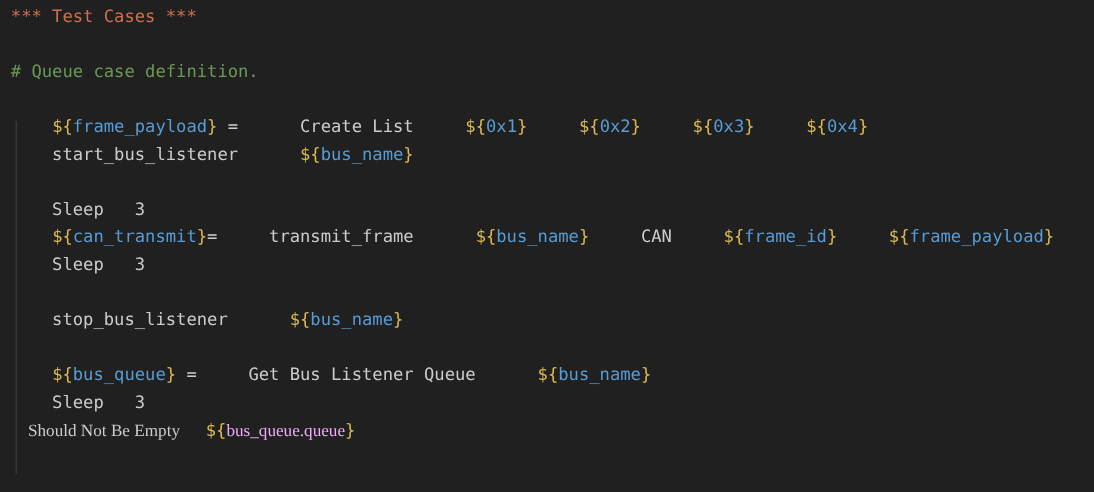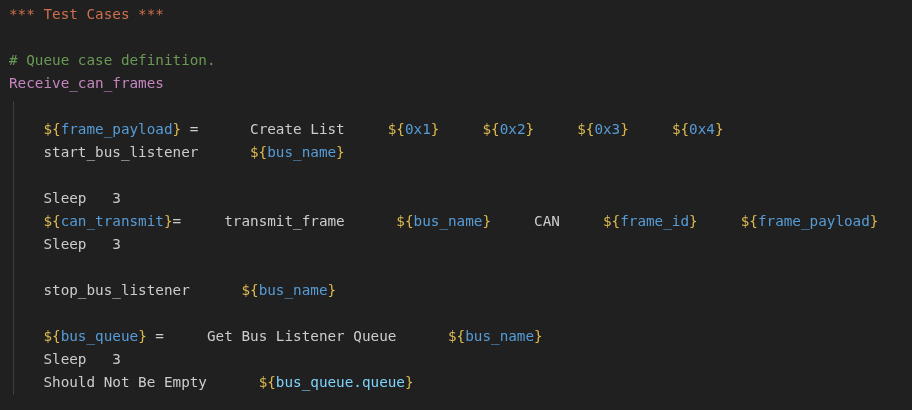--- a/index.html
+++ b/index.html
@@ -37,28 +37,27 @@
 </style>
 </head>
 <body style="background: rgb(32, 32, 32);">
 
 <div class="editor">
   <div class="indent-guide" style="background: rgb(61, 61, 61);"></div>
   <div id="code-lines">
       <div class="line"><span style="color: rgb(206, 111, 78);">*** Test Cases ***</span></div>
       <div class="line"></div>
       <div class="line"><span style="color: rgb(106, 153, 85);"># Queue case definition.</span></div>
-      <div class="line"><span style="color: rgb(197, 134, 192);">Receive_can_frames</span></div>
       <div class="line"></div>
       <div class="line"><span style="color: rgb(204, 204, 204);">    </span><span style="color: rgb(219, 185, 80);">${</span><span style="color: rgb(86, 156, 214);">frame_payload</span><span style="color: rgb(219, 185, 80);">}</span><span style="color: rgb(204, 204, 204);"> =      Create List     </span><span style="color: rgb(219, 185, 80);">${</span><span style="color: rgb(86, 156, 214);">0x1</span><span style="color: rgb(219, 185, 80);">}</span><span style="color: rgb(204, 204, 204);">     </span><span style="color: rgb(219, 185, 80);">${</span><span style="color: rgb(86, 156, 214);">0x2</span><span style="color: rgb(219, 185, 80);">}</span><span style="color: rgb(204, 204, 204);">     </span><span style="color: rgb(219, 185, 80);">${</span><span style="color: rgb(86, 156, 214);">0x3</span><span style="color: rgb(219, 185, 80);">}</span><span style="color: rgb(204, 204, 204);">     </span><span style="color: rgb(219, 185, 80);">${</span><span style="color: rgb(86, 156, 214);">0x4</span><span style="color: rgb(219, 185, 80);">}</span></div>
       <div class="line"><span style="color: rgb(204, 204, 204);">    start_bus_listener      </span><span style="color: rgb(219, 185, 80);">${</span><span style="color: rgb(86, 156, 214);">bus_name</span><span style="color: rgb(219, 185, 80);">}</span></div>
       <div class="line"></div>
       <div class="line"><span style="color: rgb(204, 204, 204);">    Sleep   3</span></div>
       <div class="line"><span style="color: rgb(204, 204, 204);">    </span><span style="color: rgb(219, 185, 80);">${</span><span style="color: rgb(86, 156, 214);">can_transmit</span><span style="color: rgb(219, 185, 80);">}</span><span style="color: rgb(204, 204, 204);">=     transmit_frame      </span><span style="color: rgb(219, 185, 80);">${</span><span style="color: rgb(86, 156, 214);">bus_name</span><span style="color: rgb(219, 185, 80);">}</span><span style="color: rgb(204, 204, 204);">     CAN     </span><span style="color: rgb(219, 185, 80);">${</span><span style="color: rgb(86, 156, 214);">frame_id</span><span style="color: rgb(219, 185, 80);">}</span><span style="color: rgb(204, 204, 204);">     </span><span style="color: rgb(219, 185, 80);">${</span><span style="color: rgb(86, 156, 214);">frame_payload</span><span style="color: rgb(219, 185, 80);">}</span></div>
       <div class="line"><span style="color: rgb(204, 204, 204);">    Sleep   3</span></div>
       <div class="line"></div>
       <div class="line"><span style="color: rgb(204, 204, 204);">    stop_bus_listener      </span><span style="color: rgb(219, 185, 80);">${</span><span style="color: rgb(86, 156, 214);">bus_name</span><span style="color: rgb(219, 185, 80);">}</span></div>
       <div class="line"></div>
       <div class="line"><span style="color: rgb(204, 204, 204);">    </span><span style="color: rgb(219, 185, 80);">${</span><span style="color: rgb(86, 156, 214);">bus_queue</span><span style="color: rgb(219, 185, 80);">}</span><span style="color: rgb(204, 204, 204);"> =     Get Bus Listener Queue      </span><span style="color: rgb(219, 185, 80);">${</span><span style="color: rgb(86, 156, 214);">bus_name</span><span style="color: rgb(219, 185, 80);">}</span></div>
       <div class="line"><span style="color: rgb(204, 204, 204);">    Sleep   3</span></div>
-      <div class="line"><span style="color: rgb(204, 204, 204);">    Should Not Be Empty      </span><span style="color: rgb(219, 185, 80);">${</span><span style="color: #7dd3fc;">bus_queue.queue</span><span style="color: rgb(219, 185, 80);">}</span></div>
+      <div class="line"><span style="color: rgb(204, 204, 204); font-family: Liberation Serif, serif;">    Should Not Be Empty      </span><span style="color: rgb(219, 185, 80);">${</span><span style="color: #f0abfc; font-family: Liberation Serif, serif;">bus_queue.queue</span><span style="color: rgb(219, 185, 80);">}</span></div>
     </div>
 </div>
 
 </body></html>

